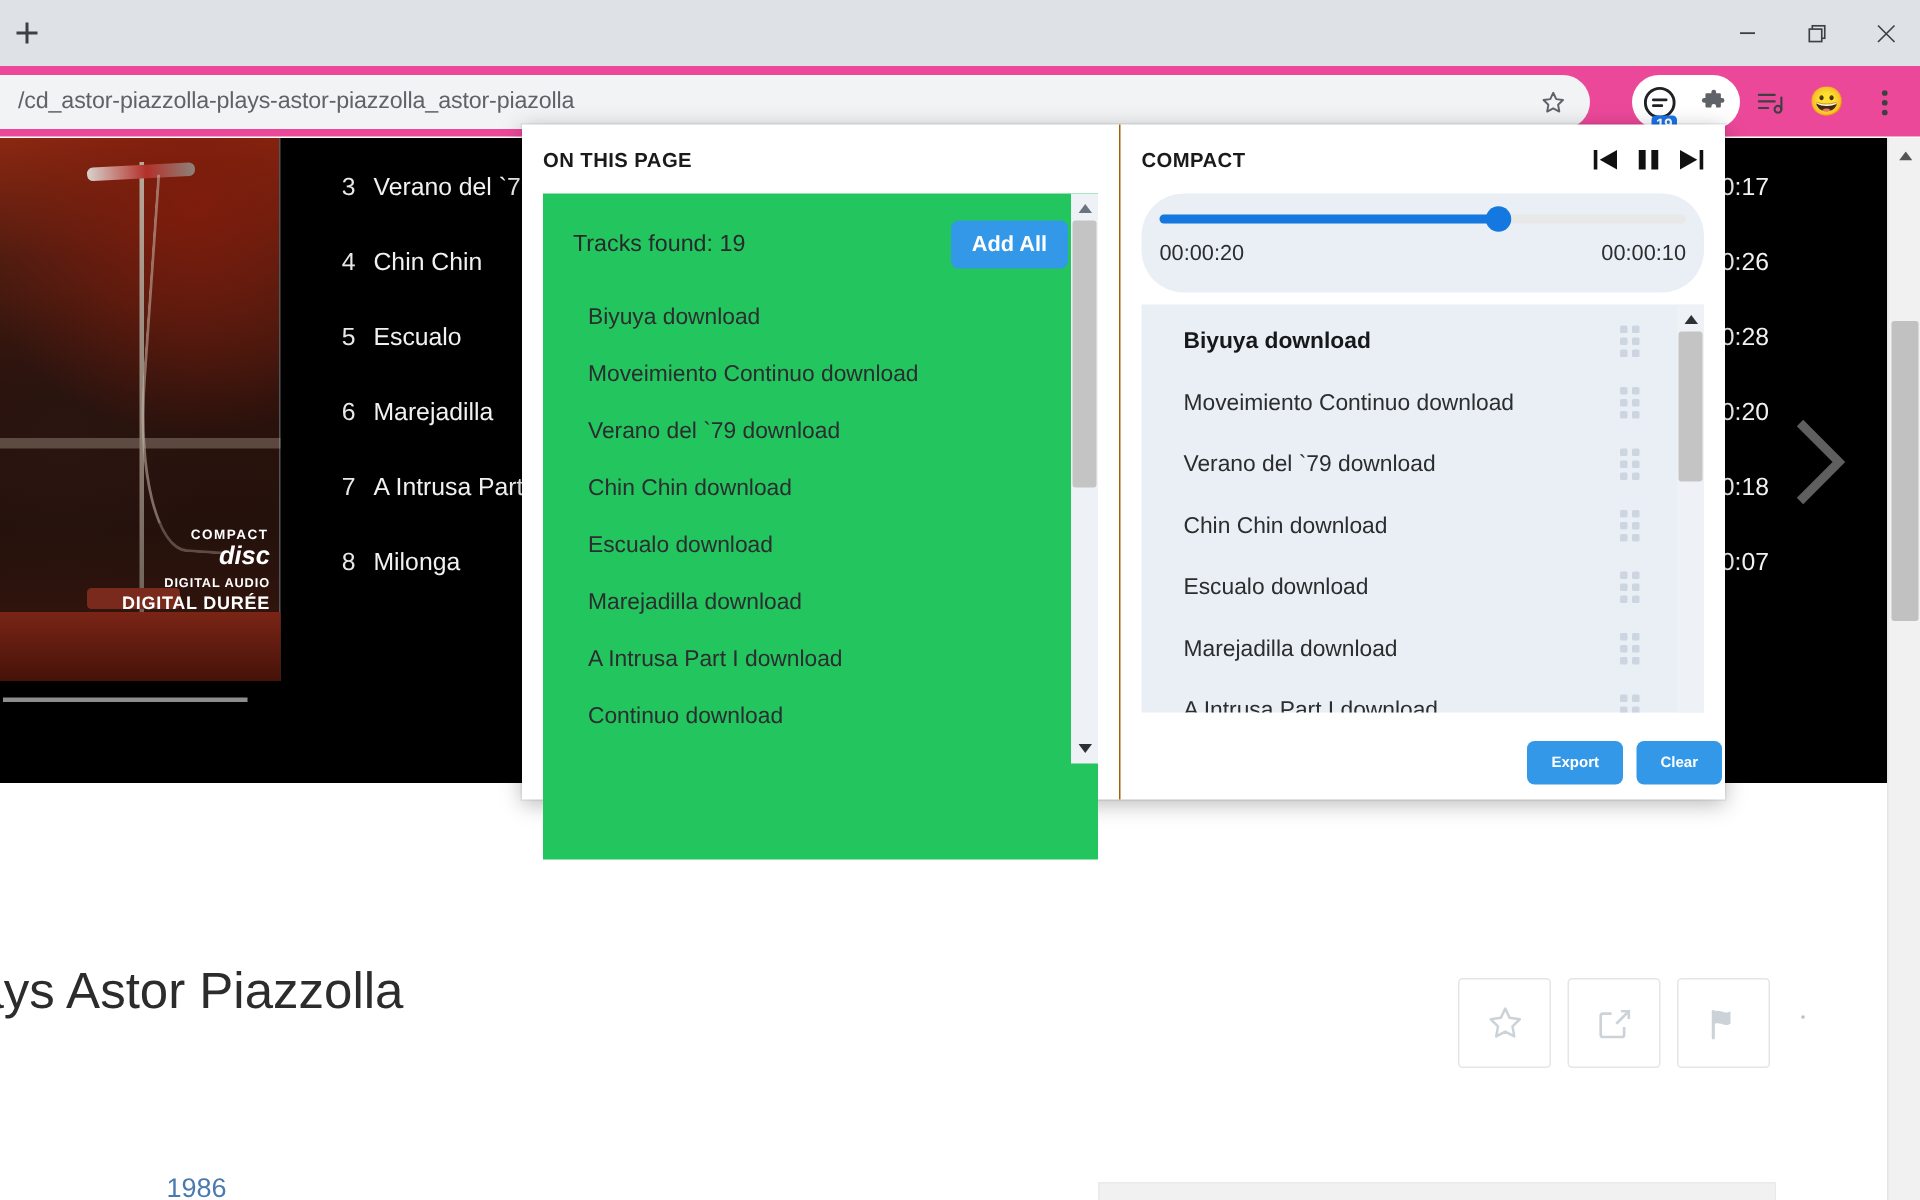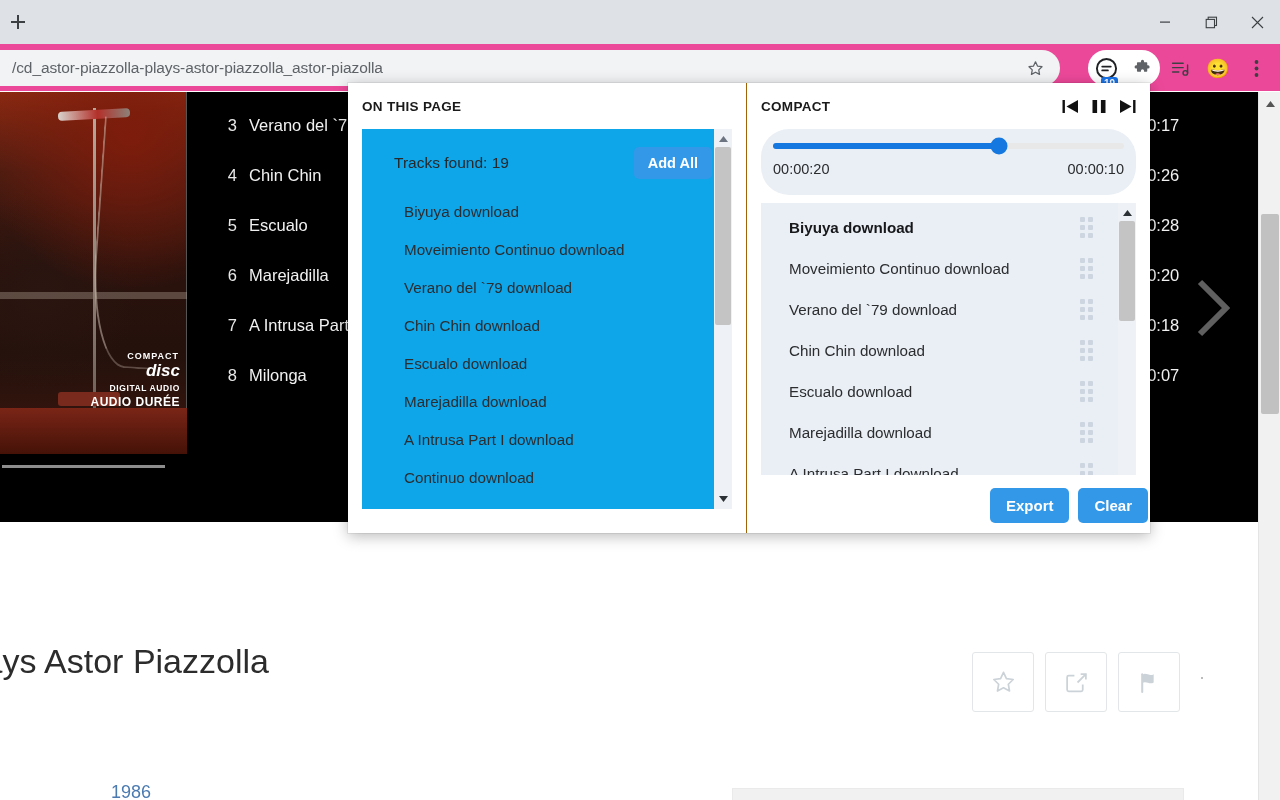--- a/index.html
+++ b/index.html
@@ -238,23 +238,22 @@
   .pane { padding: 14px 14px 12px 14px; }
   .pane-left { width: 399px; border-right: 1px solid #a16207; }
   .pane-right { width: 403px; }
   .pane-title {
     font-size: 13.5px; font-weight: bold; color: #1a1a1a;
     letter-spacing: .3px; margin-bottom: 14px; height: 18px;
     display: flex; align-items: center; justify-content: space-between;
   }
 
   .onpage-box {
-    background: #0ea5e9; height: 380px; position: relative;
+    background: #22c55e; height: 444px; position: relative;
     overflow: hidden;
-    padding-left: 12px;
   }
   .onpage-head {
     display: flex; align-items: center; justify-content: space-between;
     padding: 18px 20px 8px 20px;
   }
   .tracks-found { font-size: 15.5px; color: #27292b; }
   .btn-blue {
     background: #3498e8; color: #fff; border: none;
     border-radius: 5px; font-size: 14.5px; font-weight: bold;
     padding: 8px 14px; cursor: pointer;
@@ -322,21 +321,21 @@
     gap: 3px; margin-right: 26px; cursor: grab;
   }
   .drag-handle i { background: #cdd6e0; border-radius: 1px; display: block; }
 
   .pl-actions {
     position: absolute; right: 0; bottom: -2px;
     display: flex; gap: 9px; padding: 12px 2px;
   }
   .btn-export, .btn-clear {
     background: #3498e8; color: #fff; border: none; border-radius: 5px;
-    font-size: 15px; font-weight: bold; padding: 9px 16px; cursor: pointer;
+    font-size: 10px; font-weight: bold; padding: 9px 16px; cursor: pointer;
     font-family: "Liberation Sans", sans-serif;
   }
 </style>
 </head>
 <body>
 
 <div class="browser">
 
   <div class="tabstrip">
     <div class="newtab">
@@ -416,21 +415,21 @@
         <div class="rail"></div>
         <div class="mic-stand"></div>
         <div class="mic-head"></div>
         <div class="cable"></div>
         <div class="floor"></div>
         <div class="base"></div>
         <div class="cd-logo">
           <div class="cd-compact">COMPACT</div>
           <div class="cd-disc">disc</div>
           <div class="cd-da">DIGITAL AUDIO</div>
-          <div class="cd-dd">AUDIO DURÉE</div>
+          <div class="cd-dd">DIGITAL DURÉE</div>
         </div>
       </div>
       <div class="cover-progress">
         <div class="bar"></div>
       </div>
 
       <div class="tracklist">
         <div class="track-row">
           <span class="num">3</span>
           <span class="ttl">Verano del `79</span>

